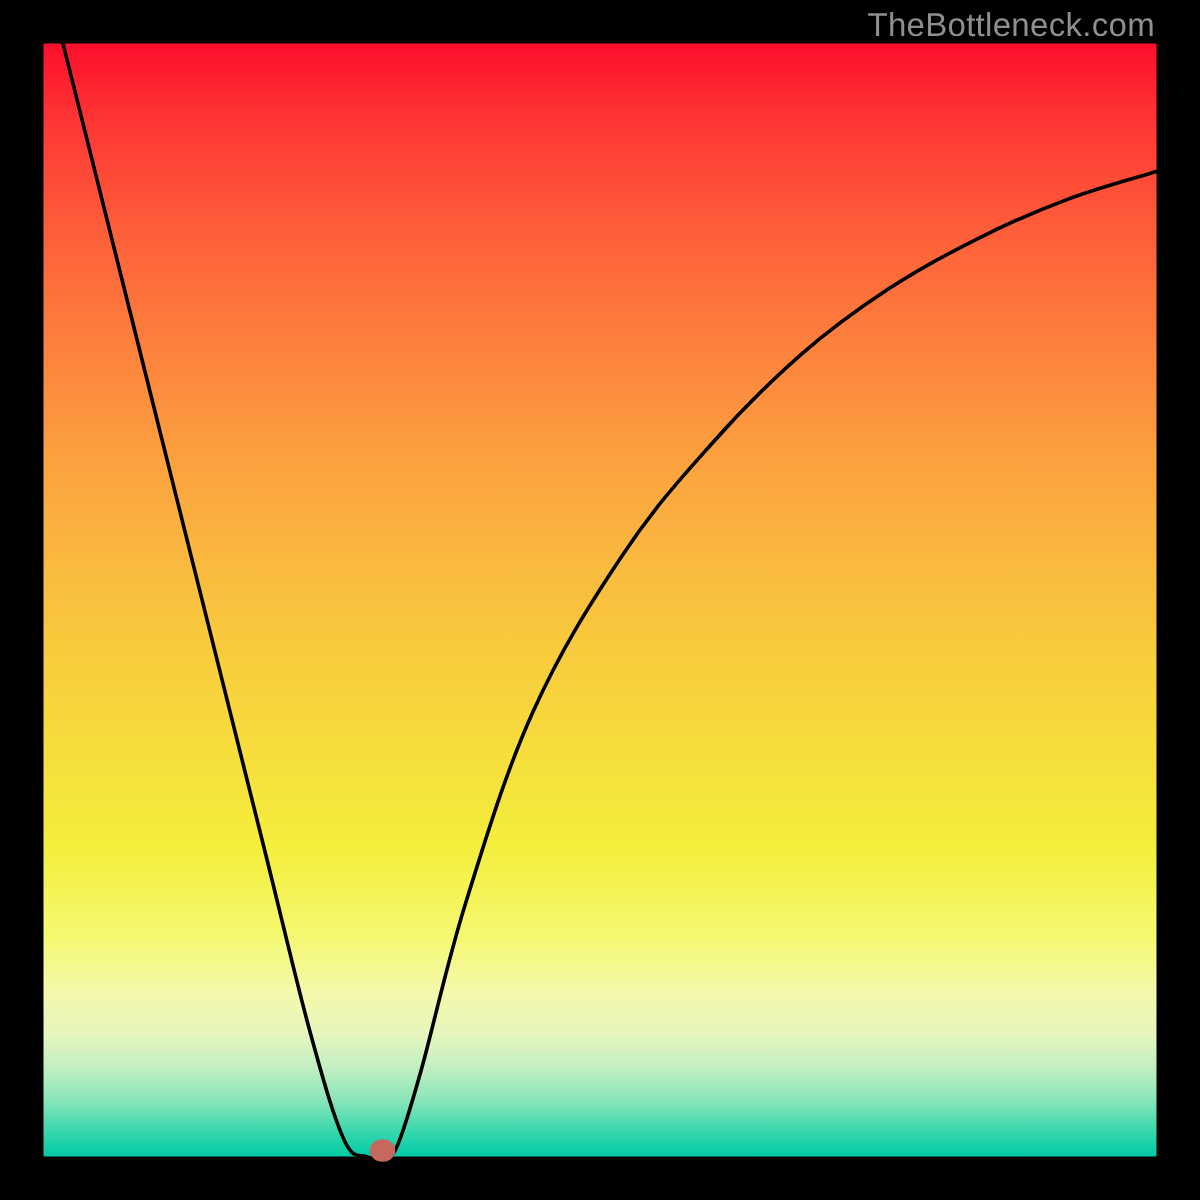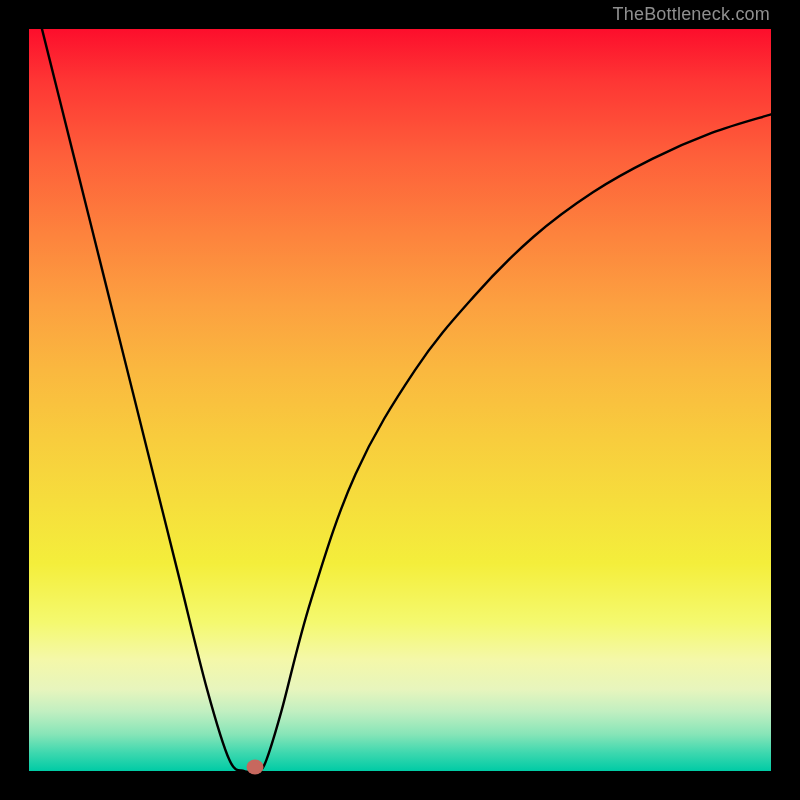--- a/index.html
+++ b/index.html
@@ -40,21 +40,21 @@
       #88e5b8 95%,
       #3fd8af 97.5%,
       #00cba5 100%
     );
   }
   .watermark {
     position: absolute;
     top: 4px;
     right: 30px;
     color: #8f8f8f;
-    font-size: 18px;
+    font-size: 22px;
     font-weight: 500;
     letter-spacing: 0.2px;
   }
   svg.curve {
     position: absolute;
     left: 29px;
     top: 29px;
     width: 742px;
     height: 742px;
     overflow: visible;

